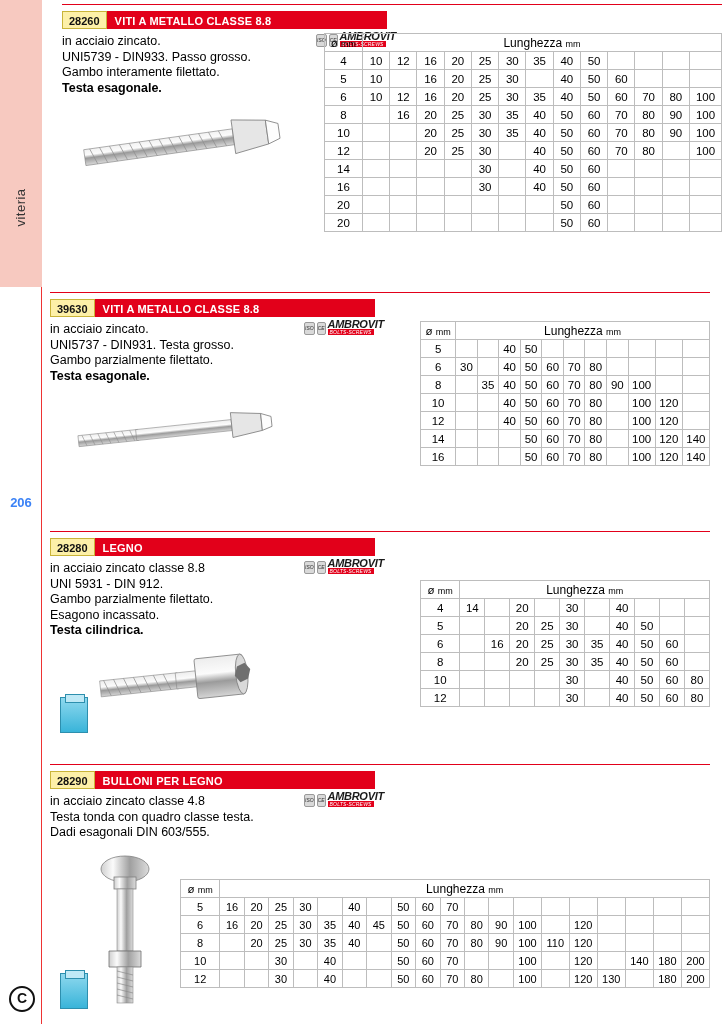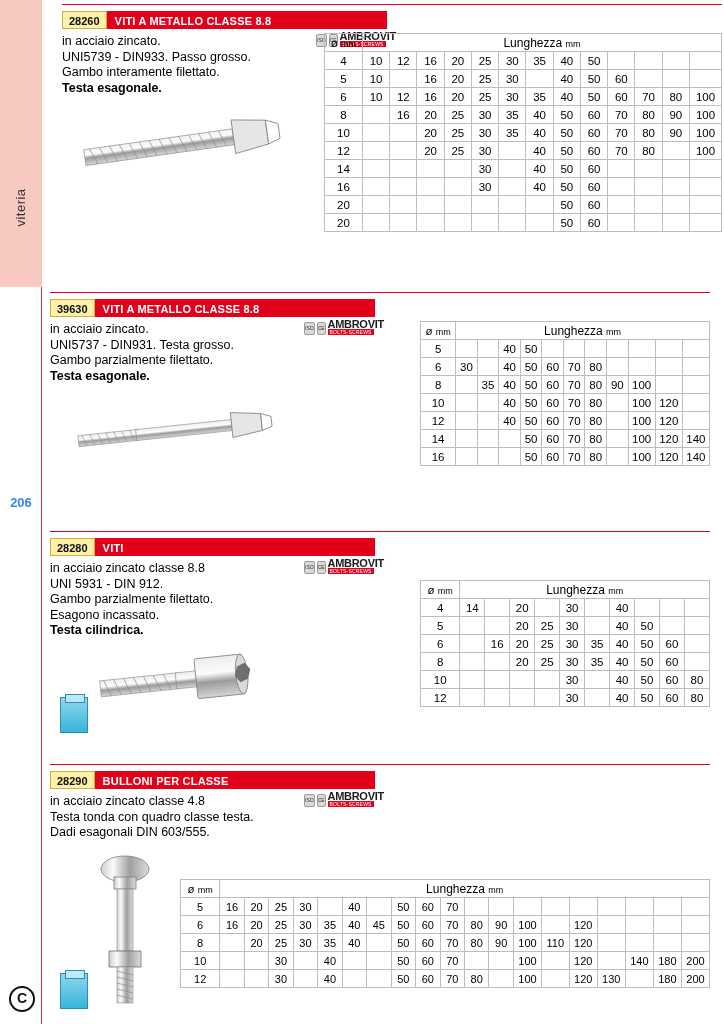--- a/index.html
+++ b/index.html
@@ -66,21 +66,21 @@
     width:250px;
   }
   .desc b{font-weight:bold;}
   .brand{
     position:absolute;
     width:78px;height:22px;
     font-size:5.5px;line-height:6px;color:#111;
   }
   .brand .bname{font-size:11px;font-weight:bold;letter-spacing:-.3px;color:#1a1a1a;}
   .brand .bsub{font-size:5px;background:#e2001a;color:#fff;padding:0 2px;display:inline-block;letter-spacing:.2px;}
-  .brand .bicons{display:flex;gap:2px;align-items:center;}
+  .brand .bicons{display:flex;gap:2px;align-items:center;font-style:italic;}
   .brand .bicon{width:11px;height:11px;border-radius:2px;background:#d9d9d9;border:1px solid #9a9a9a;font-size:5px;text-align:center;line-height:11px;color:#333;}
   
   .prodimg{position:absolute;}
   .pkgicon{
     position:absolute;width:26px;height:34px;
     background:linear-gradient(180deg,#8ed8ee,#39b4d9);
     border:1px solid #2d8fae;
   }
   .pkgicon:before{
     content:"";position:absolute;left:4px;top:-4px;width:18px;height:7px;
@@ -496,21 +496,21 @@
             <td>120</td>
             <td>140</td>
     </tr>
   </tbody>
       </table>
 </div>
 
 <div class="block" style="top:531px;height:226px;">
   <div class="codebar">
     <div class="code">28280</div>
-    <div class="title">VITI</div>
+    <div class="title">LEGNO</div>
   </div>
   <div class="desc">
     <div>in acciaio zincato classe 8.8</div>
     <div>UNI 5931 - DIN 912.</div>
     <div>Gambo parzialmente filettato.</div>
     <div>Esagono incassato.</div>
     <div><b>Testa cilindrica.</b></div>
   </div>
 
   <div class="brand" style="left:254px;top:28px;">
@@ -637,21 +637,21 @@
             <td>60</td>
             <td>80</td>
     </tr>
   </tbody>
       </table>
 </div>
 
 <div class="block" style="top:764px;height:255px;">
   <div class="codebar">
     <div class="code">28290</div>
-    <div class="title">BULLONI PER CLASSE</div>
+    <div class="title">BULLONI PER LEGNO</div>
   </div>
   <div class="desc" style="width:265px">
     <div>in acciaio zincato classe 4.8</div>
     <div>Testa tonda con quadro classe testa.</div>
     <div>Dadi esagonali  DIN 603/555.</div>
   </div>
 
   <div class="brand" style="left:254px;top:28px;">
     <div class="bicons">
       <span class="bicon">ISO</span>

